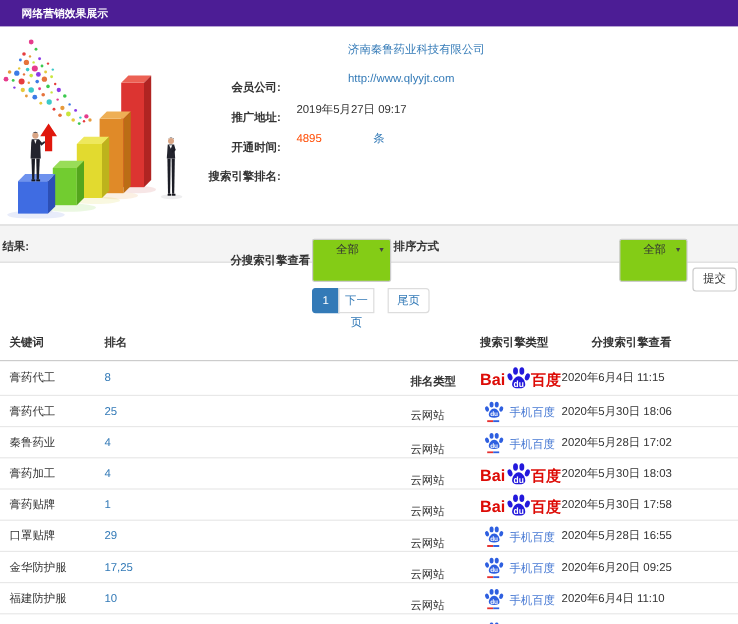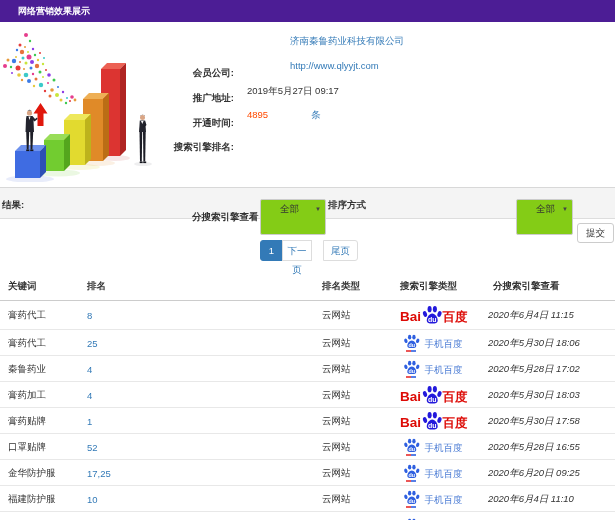--- a/index.html
+++ b/index.html
@@ -39,23 +39,23 @@
 .pg.on { background:#337ab7; border-color:#337ab7; color:#fff;
   border-radius:3px 0 0 3px; }
 .pg.last { border-radius:0 3px 3px 0; }
 
 
 .tbl { position:absolute; left:0; top:271px; width:615px; }
 .trow { position:absolute; left:0; width:615px; border-bottom:1px solid #e8e8e8; }
 .trow > span { position:absolute; top:50%; transform:translateY(-50%); white-space:nowrap; }
 .c1 { left:8px; }
 .c2 { left:87px; color:#337ab7; }
-.c3 { left:322px; }
+.c3 { left:342px;margin-top:32px; }
 .c4 { left:400px; }
-.c5 { left:493px; } .trow:not(.thead) .c5 { left:488px;font-style:italic; }
+.c5 { left:493px; } .trow:not(.thead) .c5 { left:468px; }
 .thead { font-weight:bold; }
 .thead { border-bottom:1px solid #ccc !important; }
 </style>
 </head>
 <body>
 
 <div class="topbar">网络营销效果展示</div>
 
 <svg width="175" height="160" viewBox="0 0 175 160" style="position:absolute;left:0;top:22px;">
 
@@ -320,21 +320,21 @@
             <path d="M12.2 9 C8.8 9 6 13.2 6 16.2 C6 18.8 8.5 19.6 12.2 19.6 C15.9 19.6 18.4 18.8 18.4 16.2 C18.4 13.2 15.6 9 12.2 9 Z" fill="#2319dc"></path>
             <text x="12.2" y="18" text-anchor="middle" font-family="Liberation Sans,sans-serif" font-size="8" font-weight="bold" fill="#fff">du</text>
           </g>
           <text x="42.5" y="16" font-family="Liberation Sans,sans-serif" font-size="12.5" font-weight="bold" fill="#dd0b06">百度</text>
         </svg>
       </span>
       <span class="c5">2020年5月30日 17:58</span>
   </div>
   <div class="trow" style="top:163px; height:26px;text-align:center;">
     <span class="c1">口罩贴牌</span>
-      <span class="c2">52</span>
+      <span class="c2">29</span>
       <span class="c3">云网站</span>
       <span class="c4">
         <svg width="70" height="18" viewBox="0 0 70 18" style="display:block">
           <g transform="translate(3,0) scale(0.72)">
             <ellipse cx="4" cy="9.5" rx="2.2" ry="3.2" fill="#2e5fe0" transform="rotate(-22 4 9.5)"></ellipse>
             <ellipse cx="9.2" cy="4.4" rx="2.3" ry="3.3" fill="#2e5fe0"></ellipse>
             <ellipse cx="15.2" cy="4.4" rx="2.3" ry="3.3" fill="#2e5fe0"></ellipse>
             <ellipse cx="20.4" cy="9.5" rx="2.2" ry="3.2" fill="#2e5fe0" transform="rotate(22 20.4 9.5)"></ellipse>
             <path d="M12.2 9 C8.8 9 6 13.2 6 16.2 C6 18.8 8.5 19.6 12.2 19.6 C15.9 19.6 18.4 18.8 18.4 16.2 C18.4 13.2 15.6 9 12.2 9 Z" fill="#2e5fe0"></path>
             <text x="12.2" y="18" text-anchor="middle" font-family="Liberation Sans,sans-serif" font-size="7.5" font-weight="bold" fill="#fff">du</text>

